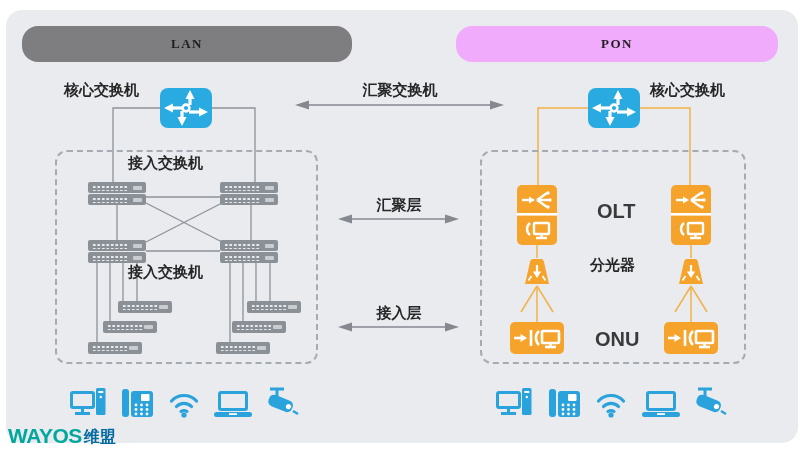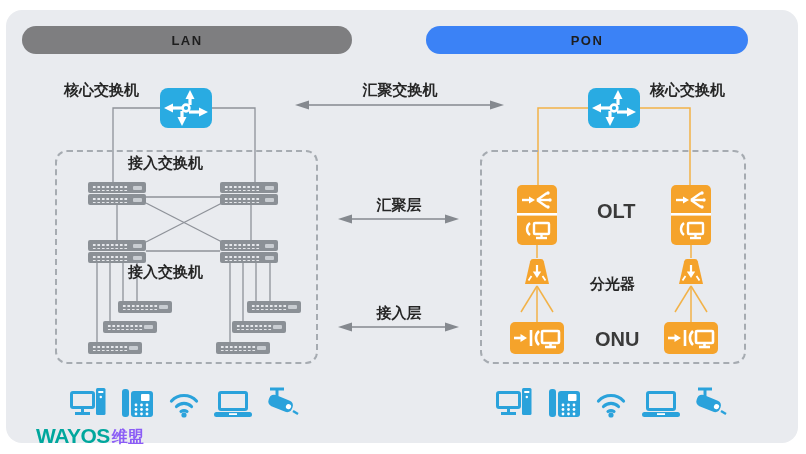--- a/index.html
+++ b/index.html
@@ -1,42 +1,42 @@
 <!DOCTYPE html>
 <html><head>
 <meta charset="utf-8">
 <style>
   html,body{margin:0;padding:0;background:#fff;width:806px;height:454px;
     font-family:"Liberation Sans","DejaVu Sans",sans-serif;position:relative;overflow:hidden;}
   .panel{position:absolute;left:6px;top:10px;width:792px;height:433px;background:#E9EBEF;border-radius:16px;}
-  .header{position:absolute;top:26px;height:28px;border-radius:16px;display:flex;align-items:center;justify-content:center;
-    font-weight:bold;font-size:13px;letter-spacing:1.5px;color:#1e1e1e;}
+  .header{position:absolute;top:26px;height:36px;border-radius:16px;display:flex;align-items:center;justify-content:center;
+    font-weight:bold;font-size:13px;letter-spacing:1.5px;color:#1e1e1e;font-family:Liberation Serif, serif;}
   .header.lan{left:22px;width:330px;background:#7E7E80;}
-  .header.pon{left:426px;width:322px;background:#3b82f6;}
+  .header.pon{left:456px;width:322px;background:#f0abfc;}
   .lbl{position:absolute;font-weight:bold;color:#262626;font-size:15px;white-space:nowrap;}
   .lbl.center{transform:translateX(-50%);}
   .biglbl{position:absolute;color:#3a3a3a;font-size:20px;font-weight:600;white-space:nowrap;}
   .dashed-box{position:absolute;border:2px dashed #A6ABB1;border-radius:12px;}
   .wires{position:absolute;left:0;top:0;width:806px;height:454px;pointer-events:none;}
   
   .sw{position:absolute;width:58px;height:11px;background:#8B9096;border-radius:2px;}
   .sw::before{content:"";position:absolute;left:4px;top:3px;width:36px;height:6px;
     background-image:radial-gradient(circle,#E6E8EC 1.1px,transparent 1.3px);background-size:4.5px 4px;}
   .sw::after{content:"";position:absolute;right:4px;top:3.5px;width:9px;height:4px;background:#C9CDD2;border-radius:1px;}
   .sw.acc{width:54px;height:12px;}
   
   .core-icon{position:absolute;width:52px;height:40px;background:#29ABE2;border-radius:8px;}
   
   .olt{position:absolute;width:40px;height:60px;background:#F5A32B;border-radius:5px;}
   .onu{position:absolute;width:54px;height:32px;background:#F5A32B;border-radius:5px;}
   .splitter{position:absolute;width:30px;height:28px;}
   .devicon{position:absolute;}
   .brand-wrap{position:absolute;left:8px;top:425px;display:flex;align-items:flex-end;}
-  .brand{color:#00A79D;font-weight:800;font-size:21px;letter-spacing:-0.5px;line-height:1;margin-left:28px;}
-  .brand-cn{color:#8b5cf6;font-weight:800;font-size:16px;line-height:1.1;margin-left:2px;}
+  .brand{color:#00A79D;font-weight:800;font-size:21px;letter-spacing:-0.5px;line-height:1;}
+  .brand-cn{color:#0369a1;font-weight:800;font-size:16px;line-height:1.1;margin-left:2px;}
 </style>
 </head>
 <body>
 
 <div class="panel"></div>
 
 <div class="header lan">
   <span>LAN</span>
 </div>
 <div class="header pon">
@@ -93,21 +93,21 @@
 <div class="lbl" style="left:64px;top:81px;">核心交换机</div>
 <div class="lbl" style="left:128px;top:154px;">接入交换机</div>
 <div class="lbl" style="left:128px;top:263px;">接入交换机</div>
 
 <div class="lbl center" style="left:400px;top:81px;">汇聚交换机</div>
 <div class="lbl center" style="left:399px;top:196px;">汇聚层</div>
 <div class="lbl center" style="left:399px;top:304px;">接入层</div>
 
 <div class="lbl" style="left:650px;top:81px;">核心交换机</div>
 <div class="biglbl" style="left:597px;top:200px;">OLT</div>
-<div class="lbl" style="left:590px;top:275px;">分光器</div>
+<div class="lbl" style="left:590px;top:256px;">分光器</div>
 <div class="biglbl" style="left:595px;top:328px;">ONU</div>
 
 <div class="core-icon" style="left:160px;top:88px;">
   <svg viewBox="0 0 52 40" width="52" height="40">
     <g stroke="#fff" stroke-width="3.2" fill="#fff">
       <line x1="11" y1="20" x2="23" y2="20"></line>
         <polygon points="4,20 13,15.5 13,24.5" stroke="none"></polygon>
       <line x1="29" y1="24" x2="41" y2="24"></line>
         <polygon points="48,24 39,19.5 39,28.5" stroke="none"></polygon>
       <line x1="30" y1="7" x2="30" y2="17"></line>

